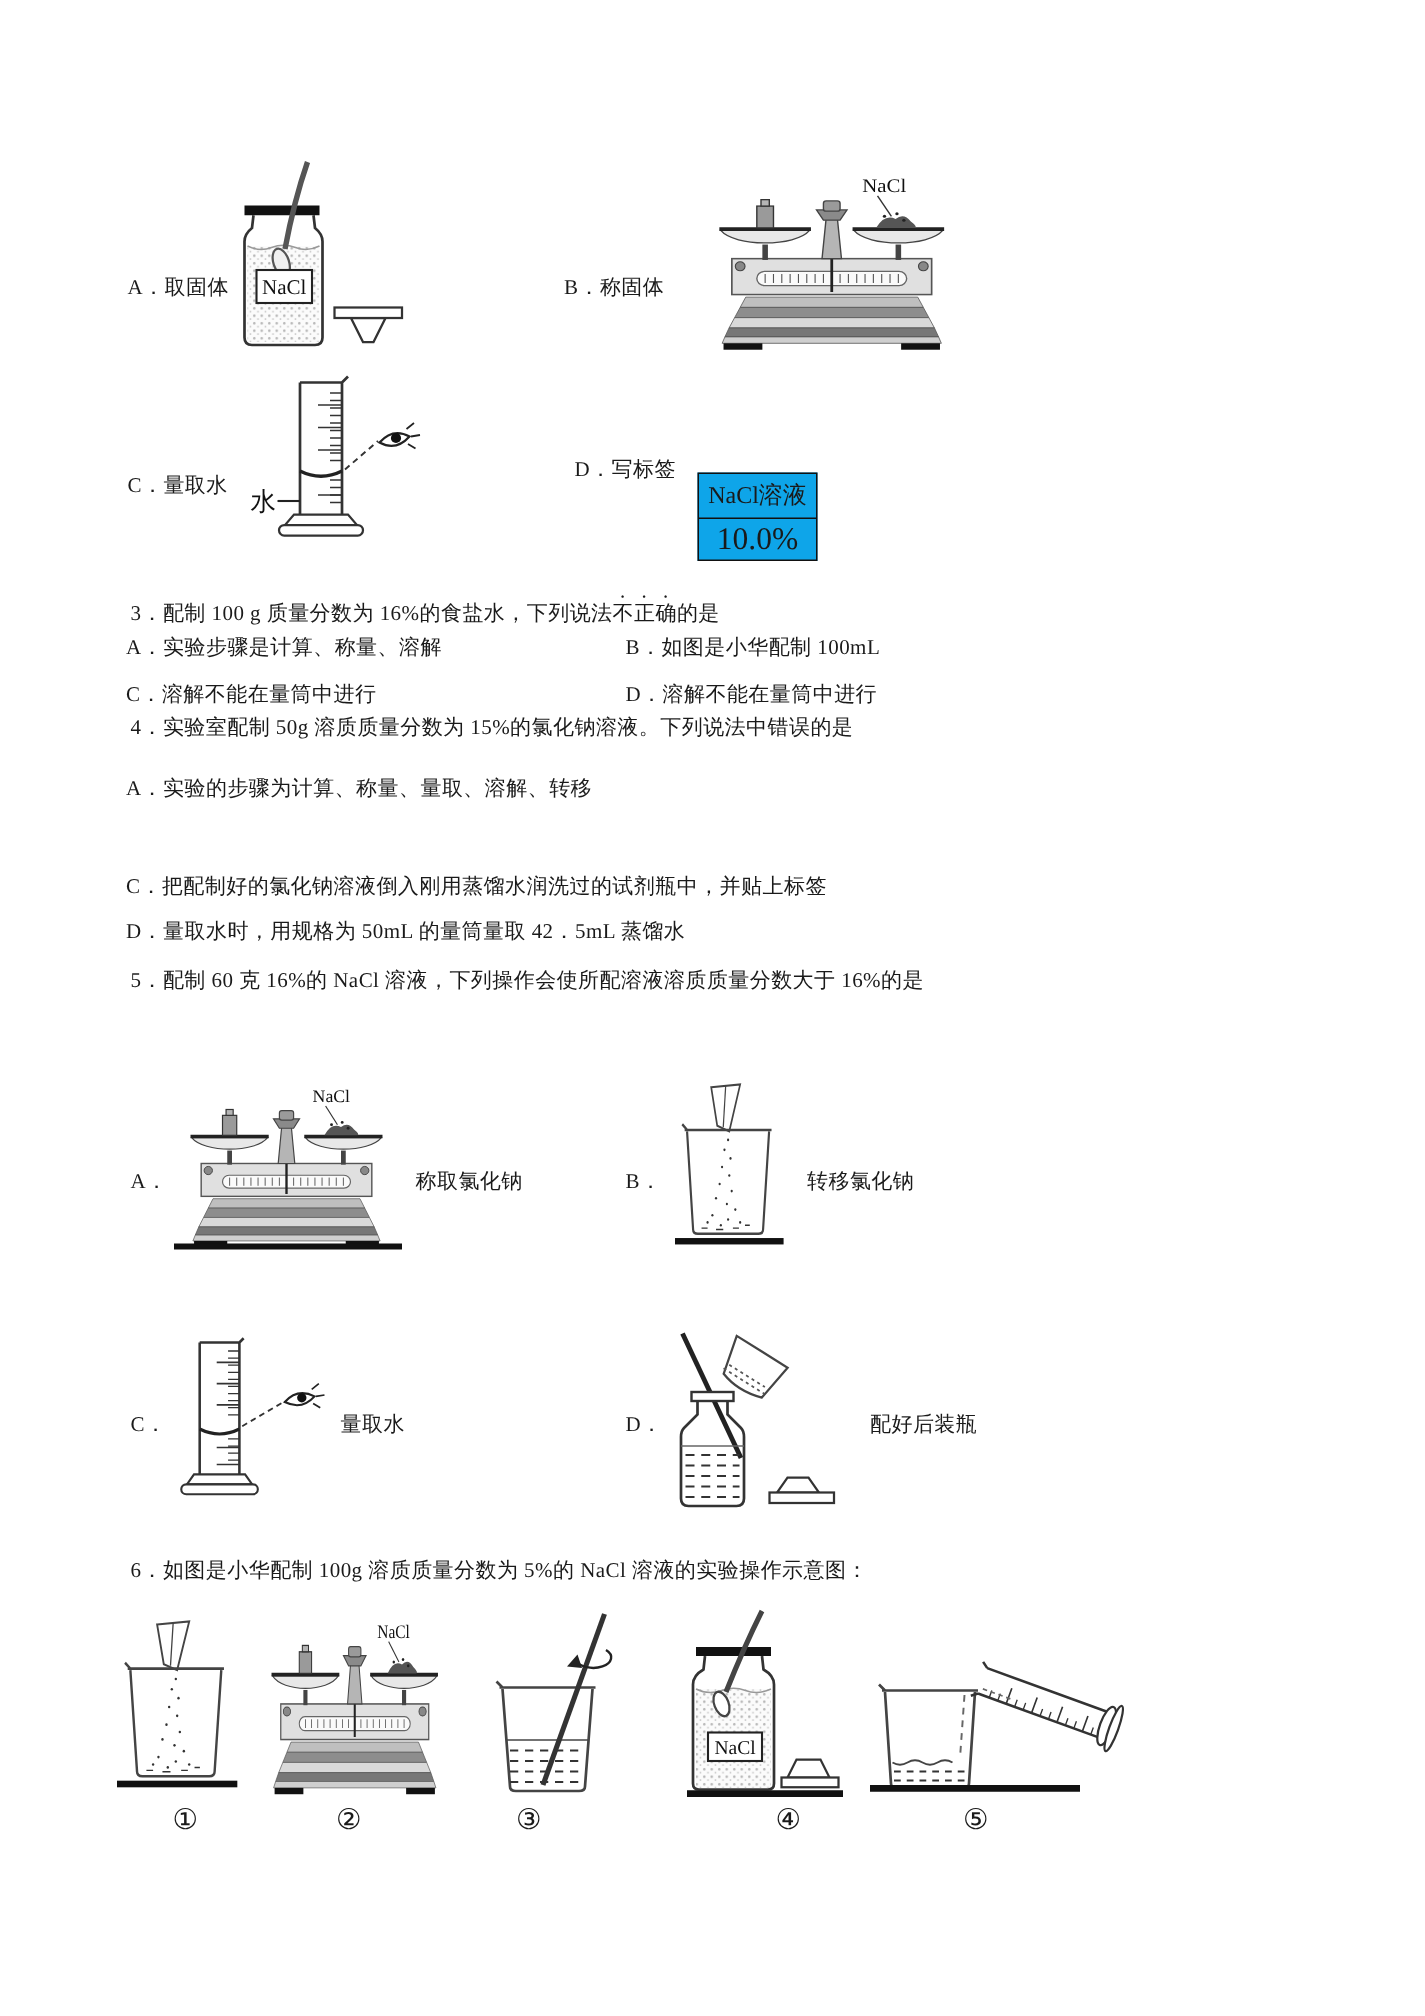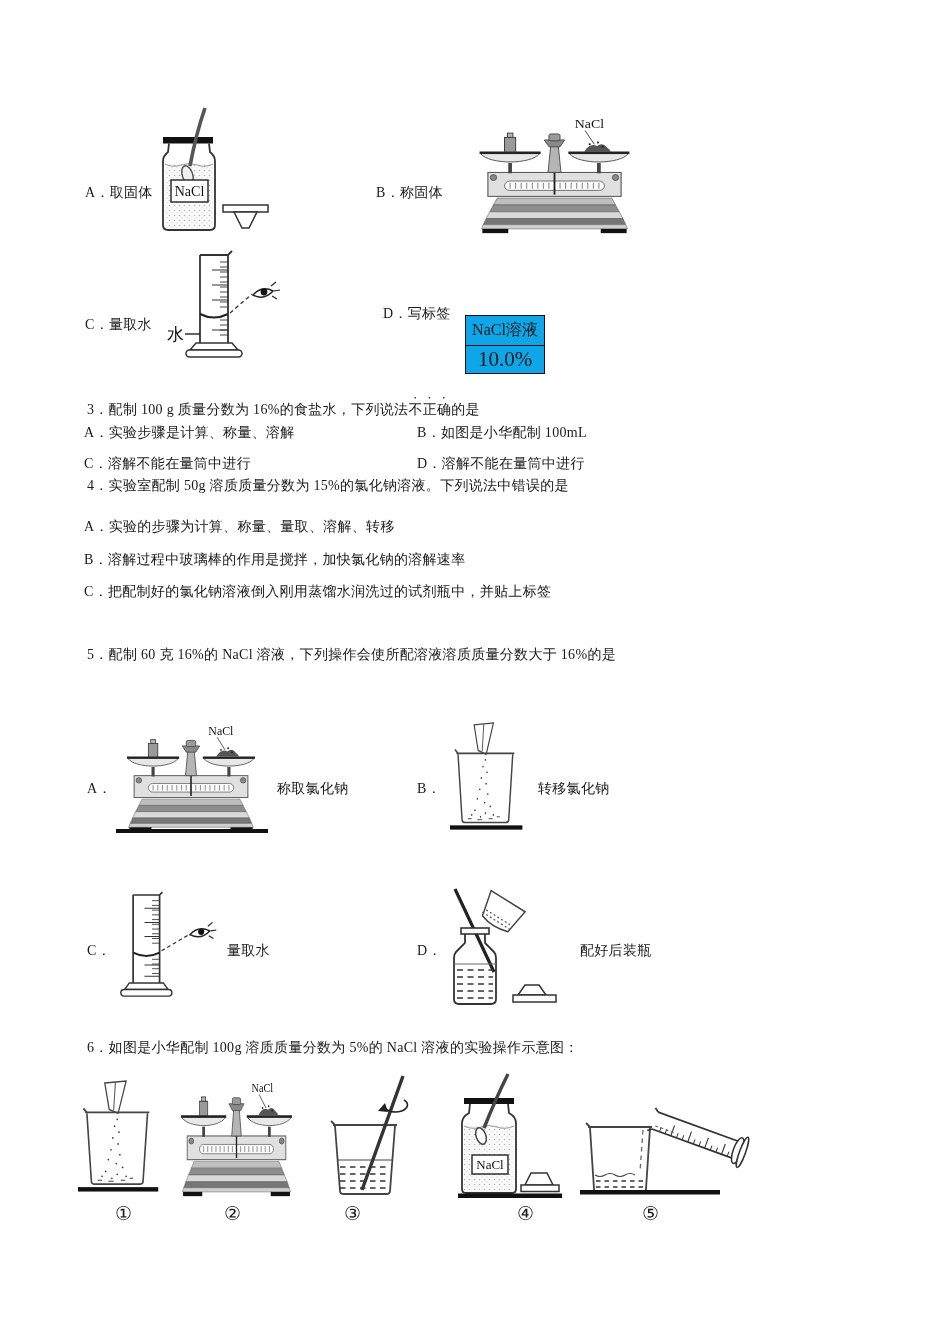--- a/index.html
+++ b/index.html
@@ -134,22 +134,22 @@
   </div>
 
   <div class="t" style="left:87px;top:394px;"><span>3．配制 100 g 质量分数为 16%的食盐水，下列说法</span><span class="emph">不正确</span><span>的是</span></div>
   <div class="t" style="left:84px;top:424px;">A．实验步骤是计算、称量、溶解</div>
   <div class="t" style="left:417px;top:424px;">B．如图是小华配制 100mL</div>
   <div class="t" style="left:84px;top:455px;">C．溶解不能在量筒中进行</div>
   <div class="t" style="left:417px;top:455px;">D．溶解不能在量筒中进行</div>
 
   <div class="t" style="left:87px;top:477px;">4．实验室配制 50g 溶质质量分数为 15%的氯化钠溶液。下列说法中错误的是</div>
   <div class="t" style="left:84px;top:518px;">A．实验的步骤为计算、称量、量取、溶解、转移</div>
-  <div class="t" style="left:84px;top:551px;">B．溶解过程中玻璃棒的作用是搅拌，加快氯化钠的溶解速率</div>
   <div class="t" style="left:84px;top:583px;">C．把配制好的氯化钠溶液倒入刚用蒸馏水润洗过的试剂瓶中，并贴上标签</div>
+  <div class="t" style="left:84px;top:613px;">D．量取水时，用规格为 50mL 的量筒量取 42．5mL 蒸馏水</div>
 
   <div class="t" style="left:87px;top:646px;">5．配制 60 克 16%的 NaCl 溶液，下列操作会使所配溶液溶质质量分数大于 16%的是</div>
 
   <div class="t" style="left:87px;top:780px;">A．</div>
   <div class="t" style="left:277px;top:780px;">称取氯化钠</div>
   <div class="t" style="left:417px;top:780px;">B．</div>
   <div class="t" style="left:538px;top:780px;">转移氯化钠</div>
 
   <svg class="fig" style="left:112px;top:724px;" width="158" height="108" viewBox="0 0 200 138" preserveAspectRatio="none">
     <g>

